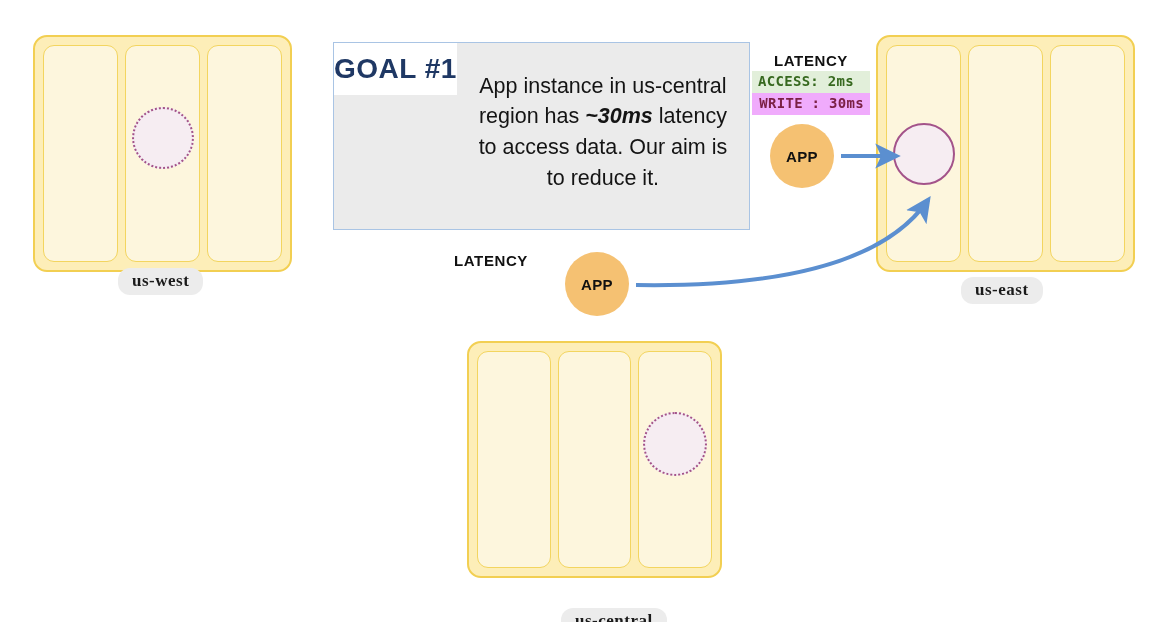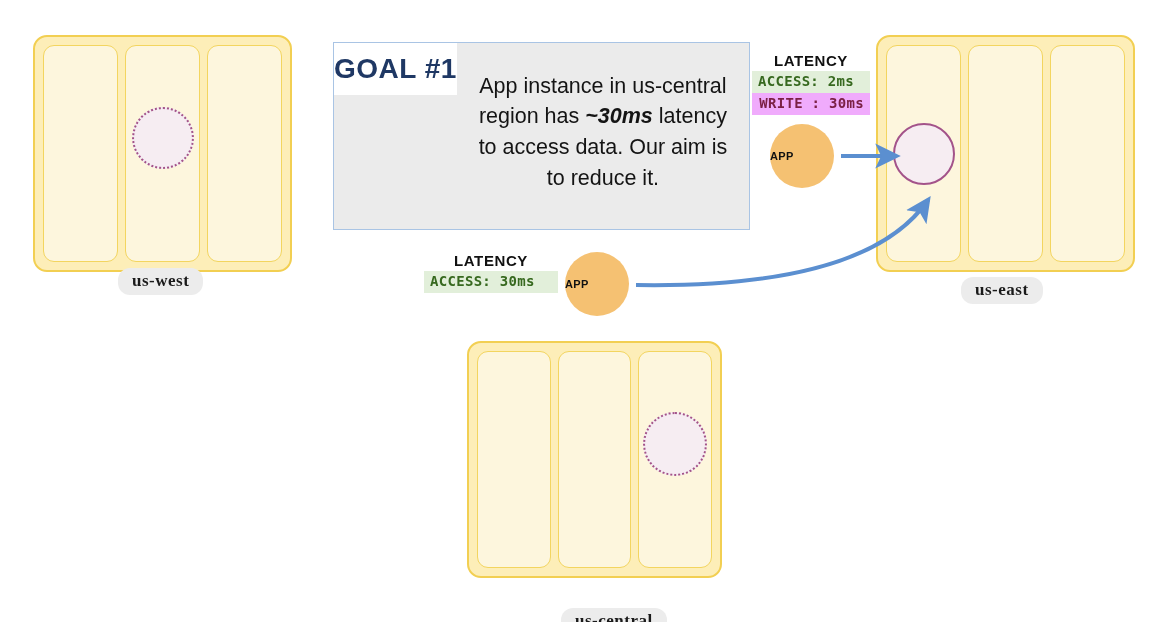--- a/index.html
+++ b/index.html
@@ -129,24 +129,24 @@
   .lat-access { background: #e2efda; color: #37691f; }
   .lat-write  { background: #f0abfc; color: #7b2145; text-align: right; }
 
   
   .app {
     position: absolute;
     border-radius: 50%;
     background: #f5c172;
     display: flex;
     align-items: center;
-    justify-content: flex-start;
+    justify-content: center;
     color: #111111;
     font-weight: bold;
-    font-size: 11px;
+    font-size: 15px;
     letter-spacing: 0.4px;
   }
 
   
   .arrows {
     position: absolute;
     left: 0; top: 0;
     width: 1175px; height: 622px;
     pointer-events: none;
   }
@@ -193,21 +193,20 @@
 </div>
 
 <div class="latency" style="left:752px; top:52px; width:118px;">
   <div class="latency-title">LATENCY</div>
   <div class="lat-row lat-access">ACCESS: 2ms</div>
   <div class="lat-row lat-write">WRITE : 30ms</div>
 </div>
 
 <div class="latency" style="left:424px; top:252px; width:134px;">
   <div class="latency-title">LATENCY</div>
-  <div class="lat-row lat-access">ACCESS: 30ms</div>
 </div>
 
 <svg class="arrows" viewBox="0 0 1175 622" xmlns="http://www.w3.org/2000/svg">
   <defs>
     <marker id="ah" markerWidth="7" markerHeight="7" refX="5.2" refY="3.5" orient="auto" markerUnits="strokeWidth">
       <path d="M0,0.4 L6.4,3.5 L0,6.6 L1.5,3.5 Z" fill="#5b8fd0"></path>
     </marker>
   </defs>
 
   <line x1="841" y1="156" x2="896" y2="156" stroke="#5b8fd0" stroke-width="4" marker-end="url(#ah)"></line>

